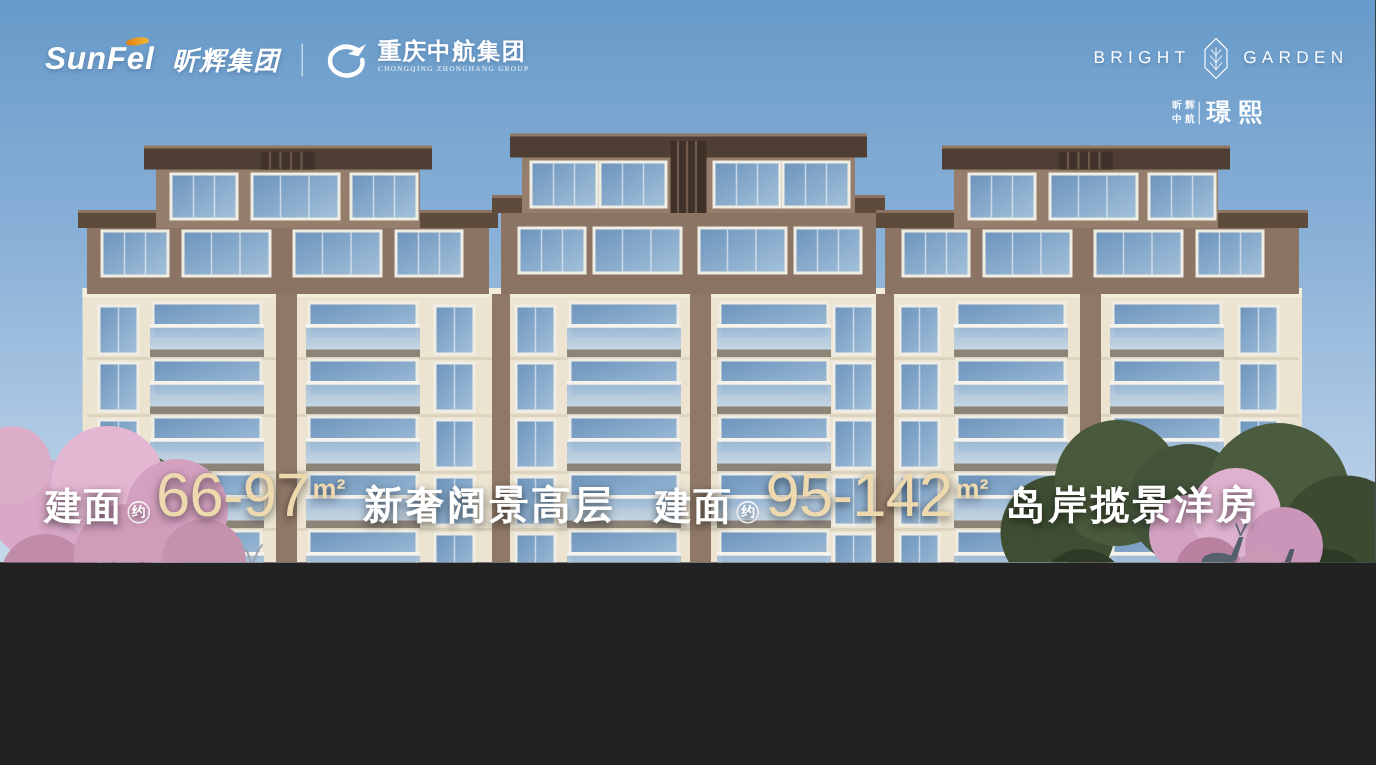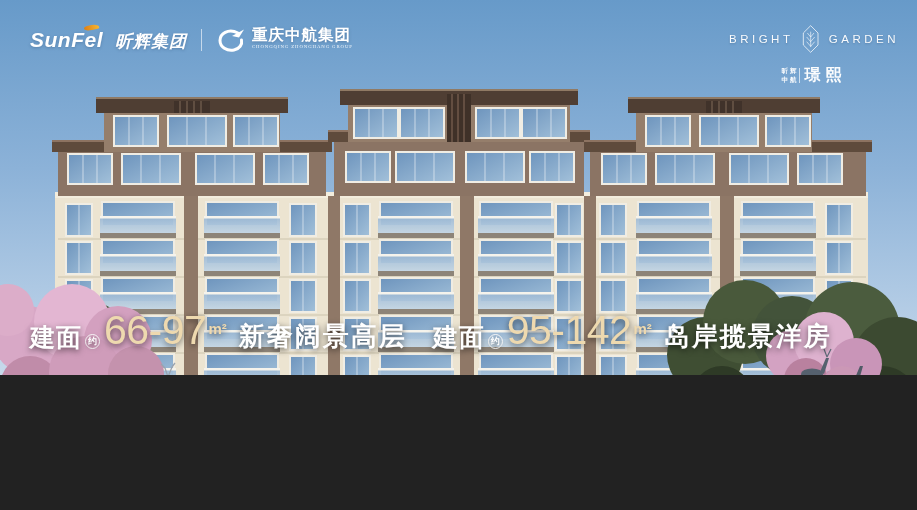--- a/index.html
+++ b/index.html
@@ -30,21 +30,21 @@
   .project{font-size:16px;font-weight:600;letter-spacing:5px;text-indent:5px;}
   
   .footer-bar{position:absolute;left:30px;bottom:21px;display:flex;align-items:baseline;white-space:nowrap;
               text-shadow:0 2px 6px rgba(0,0,0,.6);}
   .fg{display:flex;align-items:flex-end;}
   .fg+.fg{margin-left:26px;}
   .f-label{font-size:25px;font-weight:900;color:#fff;letter-spacing:1px;}
   .f-approx{display:inline-block;width:13px;height:13px;border:1px solid rgba(255,255,255,.95);border-radius:50%;
             font-size:9px;line-height:13px;text-align:center;color:#fff;margin:0 4px 0 3px;transform:translateY(-5px);font-weight:700;}
   .f-range{font-size:41px;font-weight:400;color:#eed9af;letter-spacing:-.5px;}
-  .f-unit{font-size:15px;font-weight:700;color:#eed9af;transform:translateY(-17px);display:inline-block;margin-left:2px;}
+  .f-unit{font-size:18px;font-weight:700;color:#eed9af;transform:translateY(-17px);display:inline-block;margin-left:2px;}
   .f-tag{font-size:26px;font-weight:900;color:#fff;letter-spacing:2px;margin-left:12px;}
 </style>
 </head>
 <body>
 
 <div class="stage">
 
   <svg class="scene" width="917" height="510" viewBox="0 0 917 510">
     <defs>
       <linearGradient id="gw" x1="0" y1="0" x2="1" y2="1">

